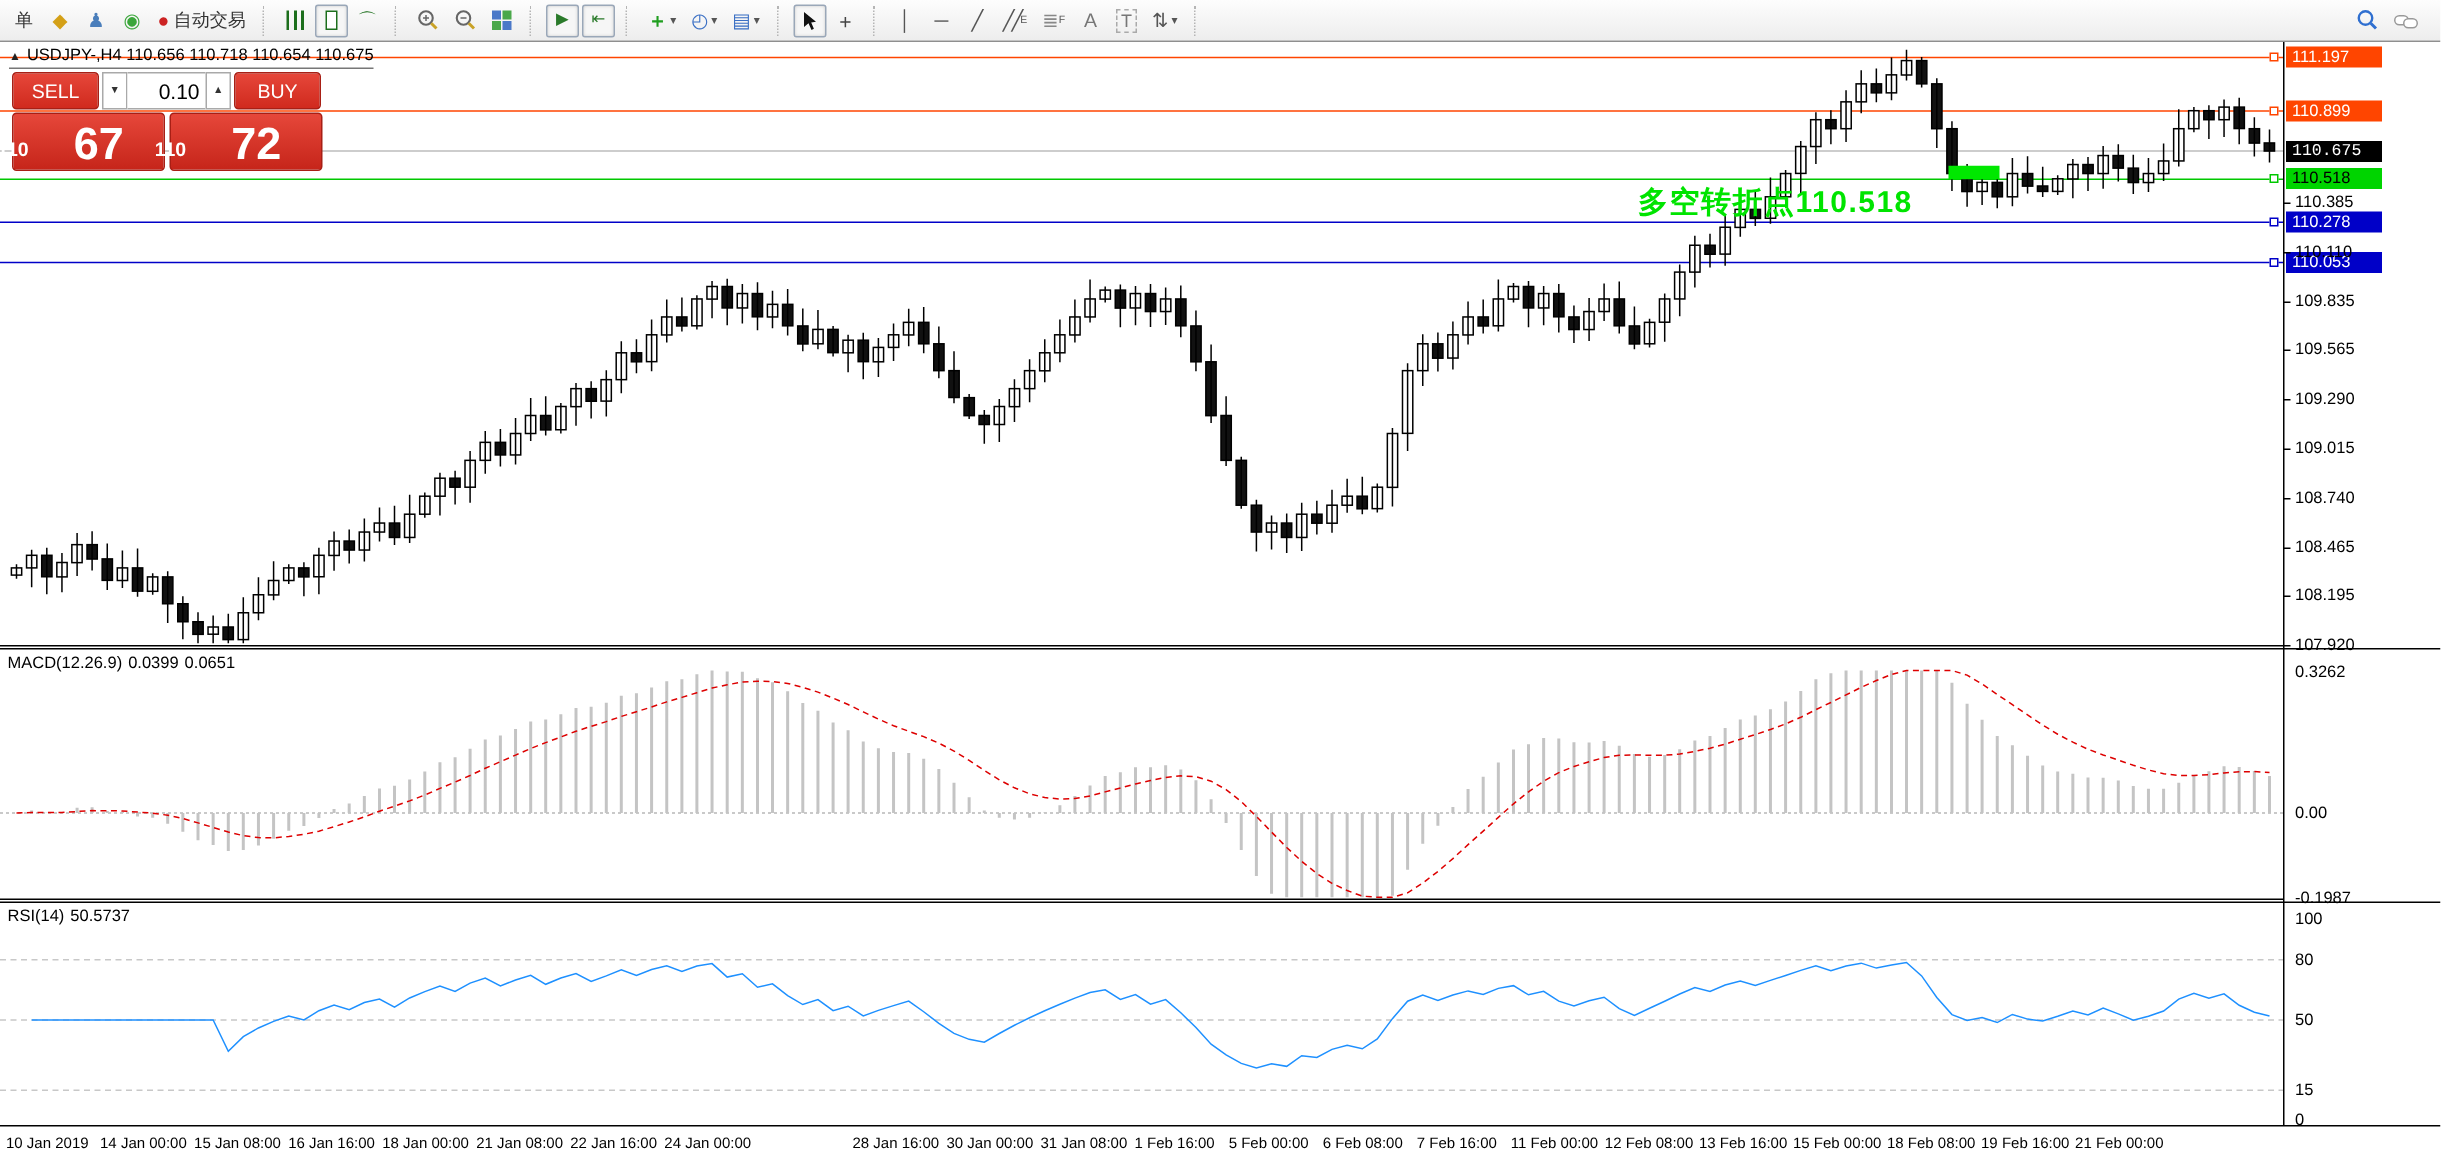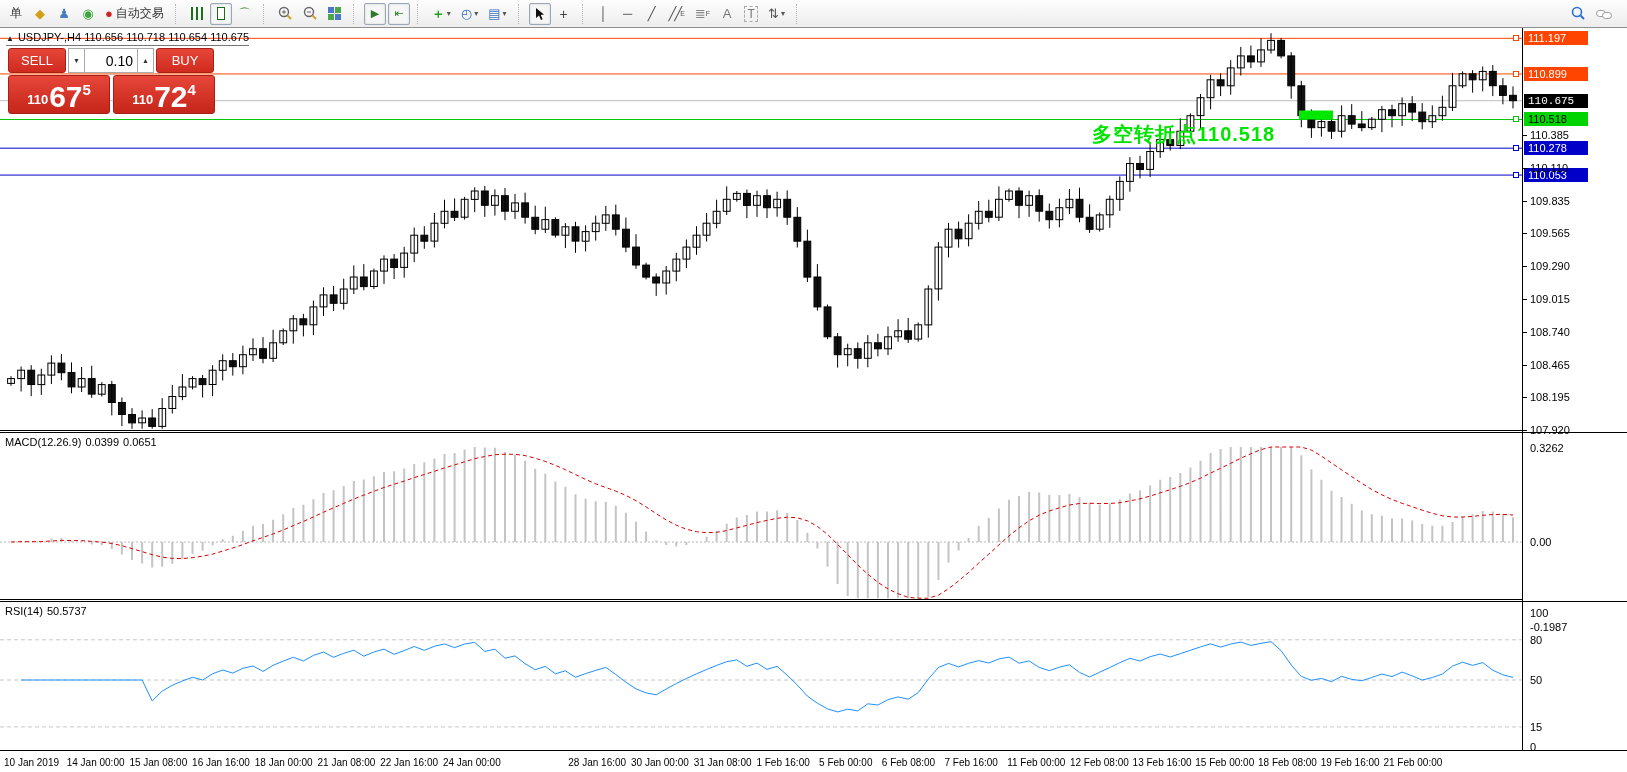--- a/index.html
+++ b/index.html
@@ -51,21 +51,21 @@
     border-radius:3px; display:flex; align-items:center; justify-content:center;
     font-size:13px; width:58px; }
   .volwrap { display:flex; margin:0 2px; }
   .volbtn { width:17px; background:#fff; border:1px solid #a9a9a9; display:flex;
     align-items:center; justify-content:center; font-size:7px; color:#333; }
   #vol { width:52px; border:1px solid #a9a9a9; border-left:none; border-right:none;
     text-align:right; font-size:14px; padding-right:4px; font-family:"Liberation Sans",sans-serif; }
   #trade-prices { display:flex; margin-top:2px; }
   .pricebox { width:102px; height:39px; background:linear-gradient(#e6473a,#c6251a); color:#fff;
     border:1px solid #a81f15; border-radius:3px; display:flex; align-items:flex-end;
-    justify-content:center; padding-bottom:3px; }
+    justify-content:center; padding-bottom:3px;gap:29px; }
   .pricebox + .pricebox { margin-left:3px; }
   .p-small { font-size:13px; font-weight:bold; margin:0 1px 3px 0; }
   .p-big   { font-size:30px; font-weight:bold; line-height:0.9; }
   .p-sup   { font-size:15px; font-weight:bold; margin-bottom:12px; }
 
   
   svg.pane { position:absolute; left:0; }
   #annotation { position:absolute; left:1092px; top:93px; color:#00e400; font-weight:bold;
     font-size:20px; letter-spacing:1px; }
   #macd-label,#rsi-label { position:absolute; left:5px; color:#000; font-size:11px; }
@@ -459,21 +459,21 @@
         <div class="tickmark" style="top: 303.994px;"></div>
         <div class="axtick" style="top: 297.994px;">108.740</div>
         <div class="tickmark" style="top: 336.862px;"></div>
         <div class="axtick" style="top: 330.862px;">108.465</div>
         <div class="tickmark" style="top: 369.132px;"></div>
         <div class="axtick" style="top: 363.132px;">108.195</div>
         <div class="tickmark" style="top: 402px;"></div>
         <div class="axtick" style="top: 396px;">107.920</div>
         <div class="axtick" style="top: 414.054px;">0.3262</div>
         <div class="axtick" style="top: 508px;">0.00</div>
-        <div class="axtick" style="top: 565.226px; margin-top: 28px;">-0.1987</div>
+        <div class="axtick" style="top: 565.226px;">-0.1987</div>
         <div class="axtick" style="top: 579px;">100</div>
         <div class="axtick" style="top: 605.8px;">80</div>
         <div class="axtick" style="top: 646px;">50</div>
         <div class="axtick" style="top: 692.9px;">15</div>
         <div class="axtick" style="top: 713px;">0</div>
       </div>
     <div id="time-axis">
         <div class="tlabel" style="left: 4px;">10 Jan 2019</div>
         <div class="tlabel" style="left: 66.7px;">14 Jan 00:00</div>
         <div class="tlabel" style="left: 129.4px;">15 Jan 08:00</div>

